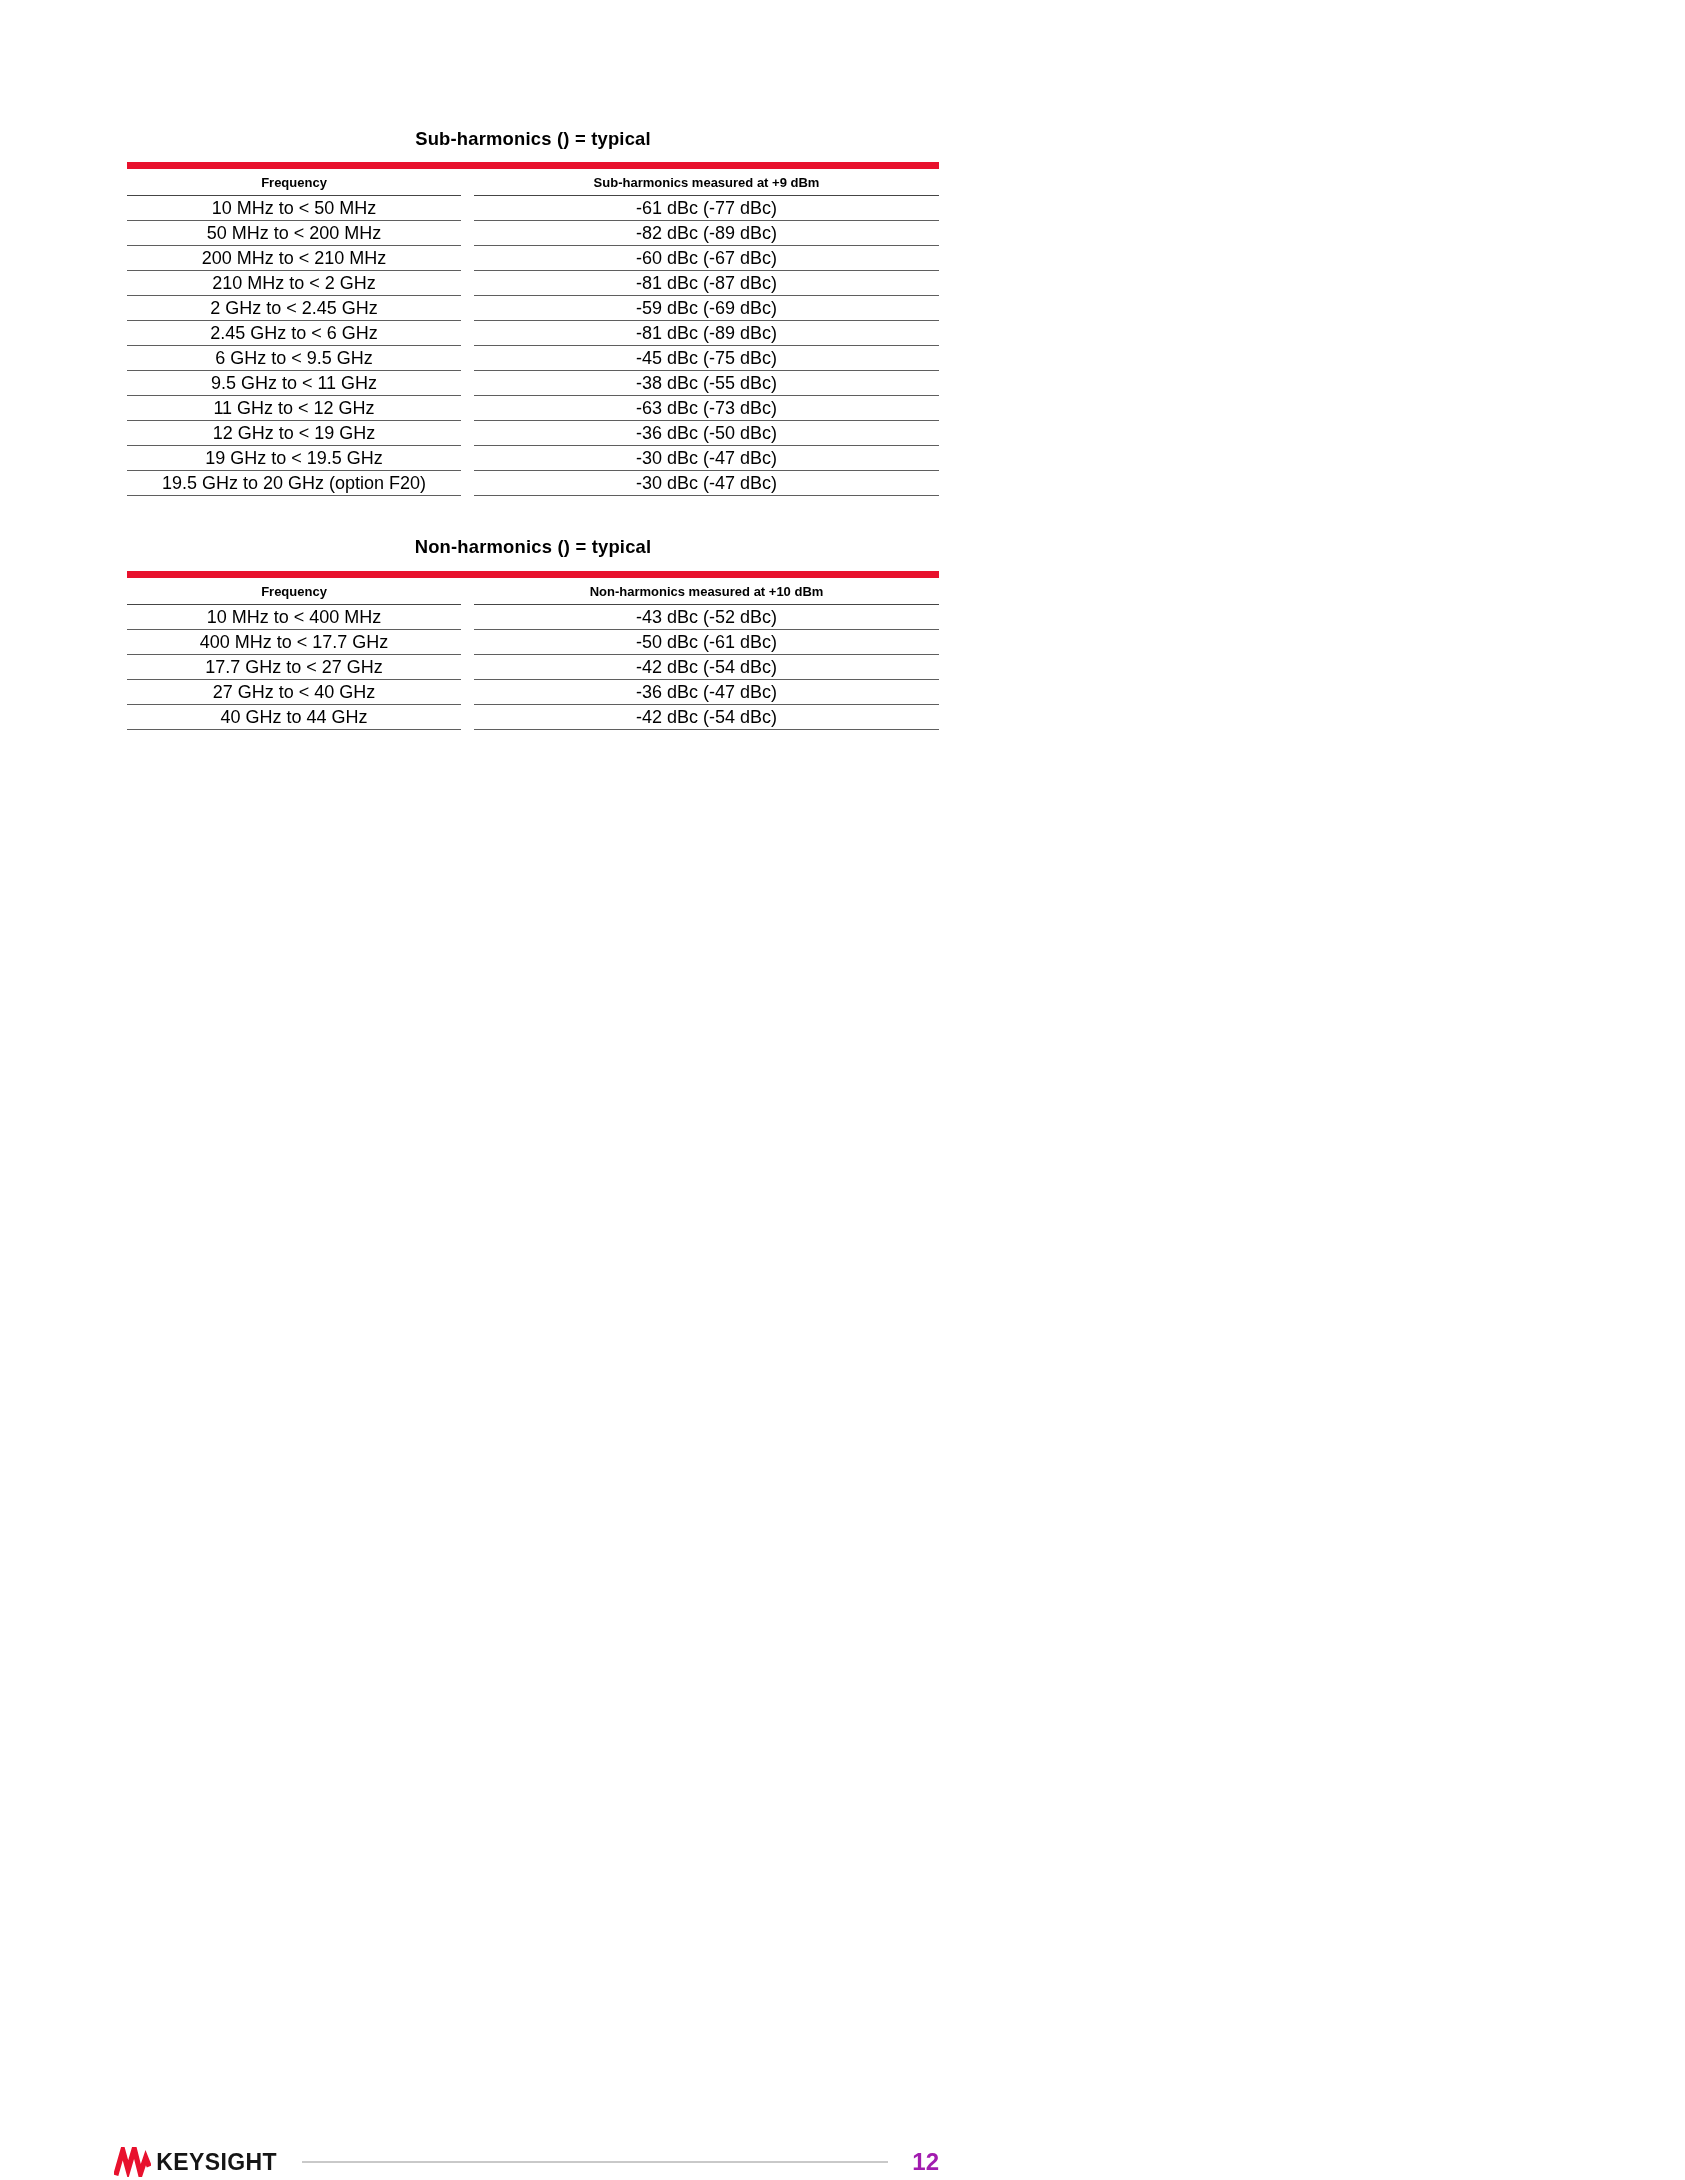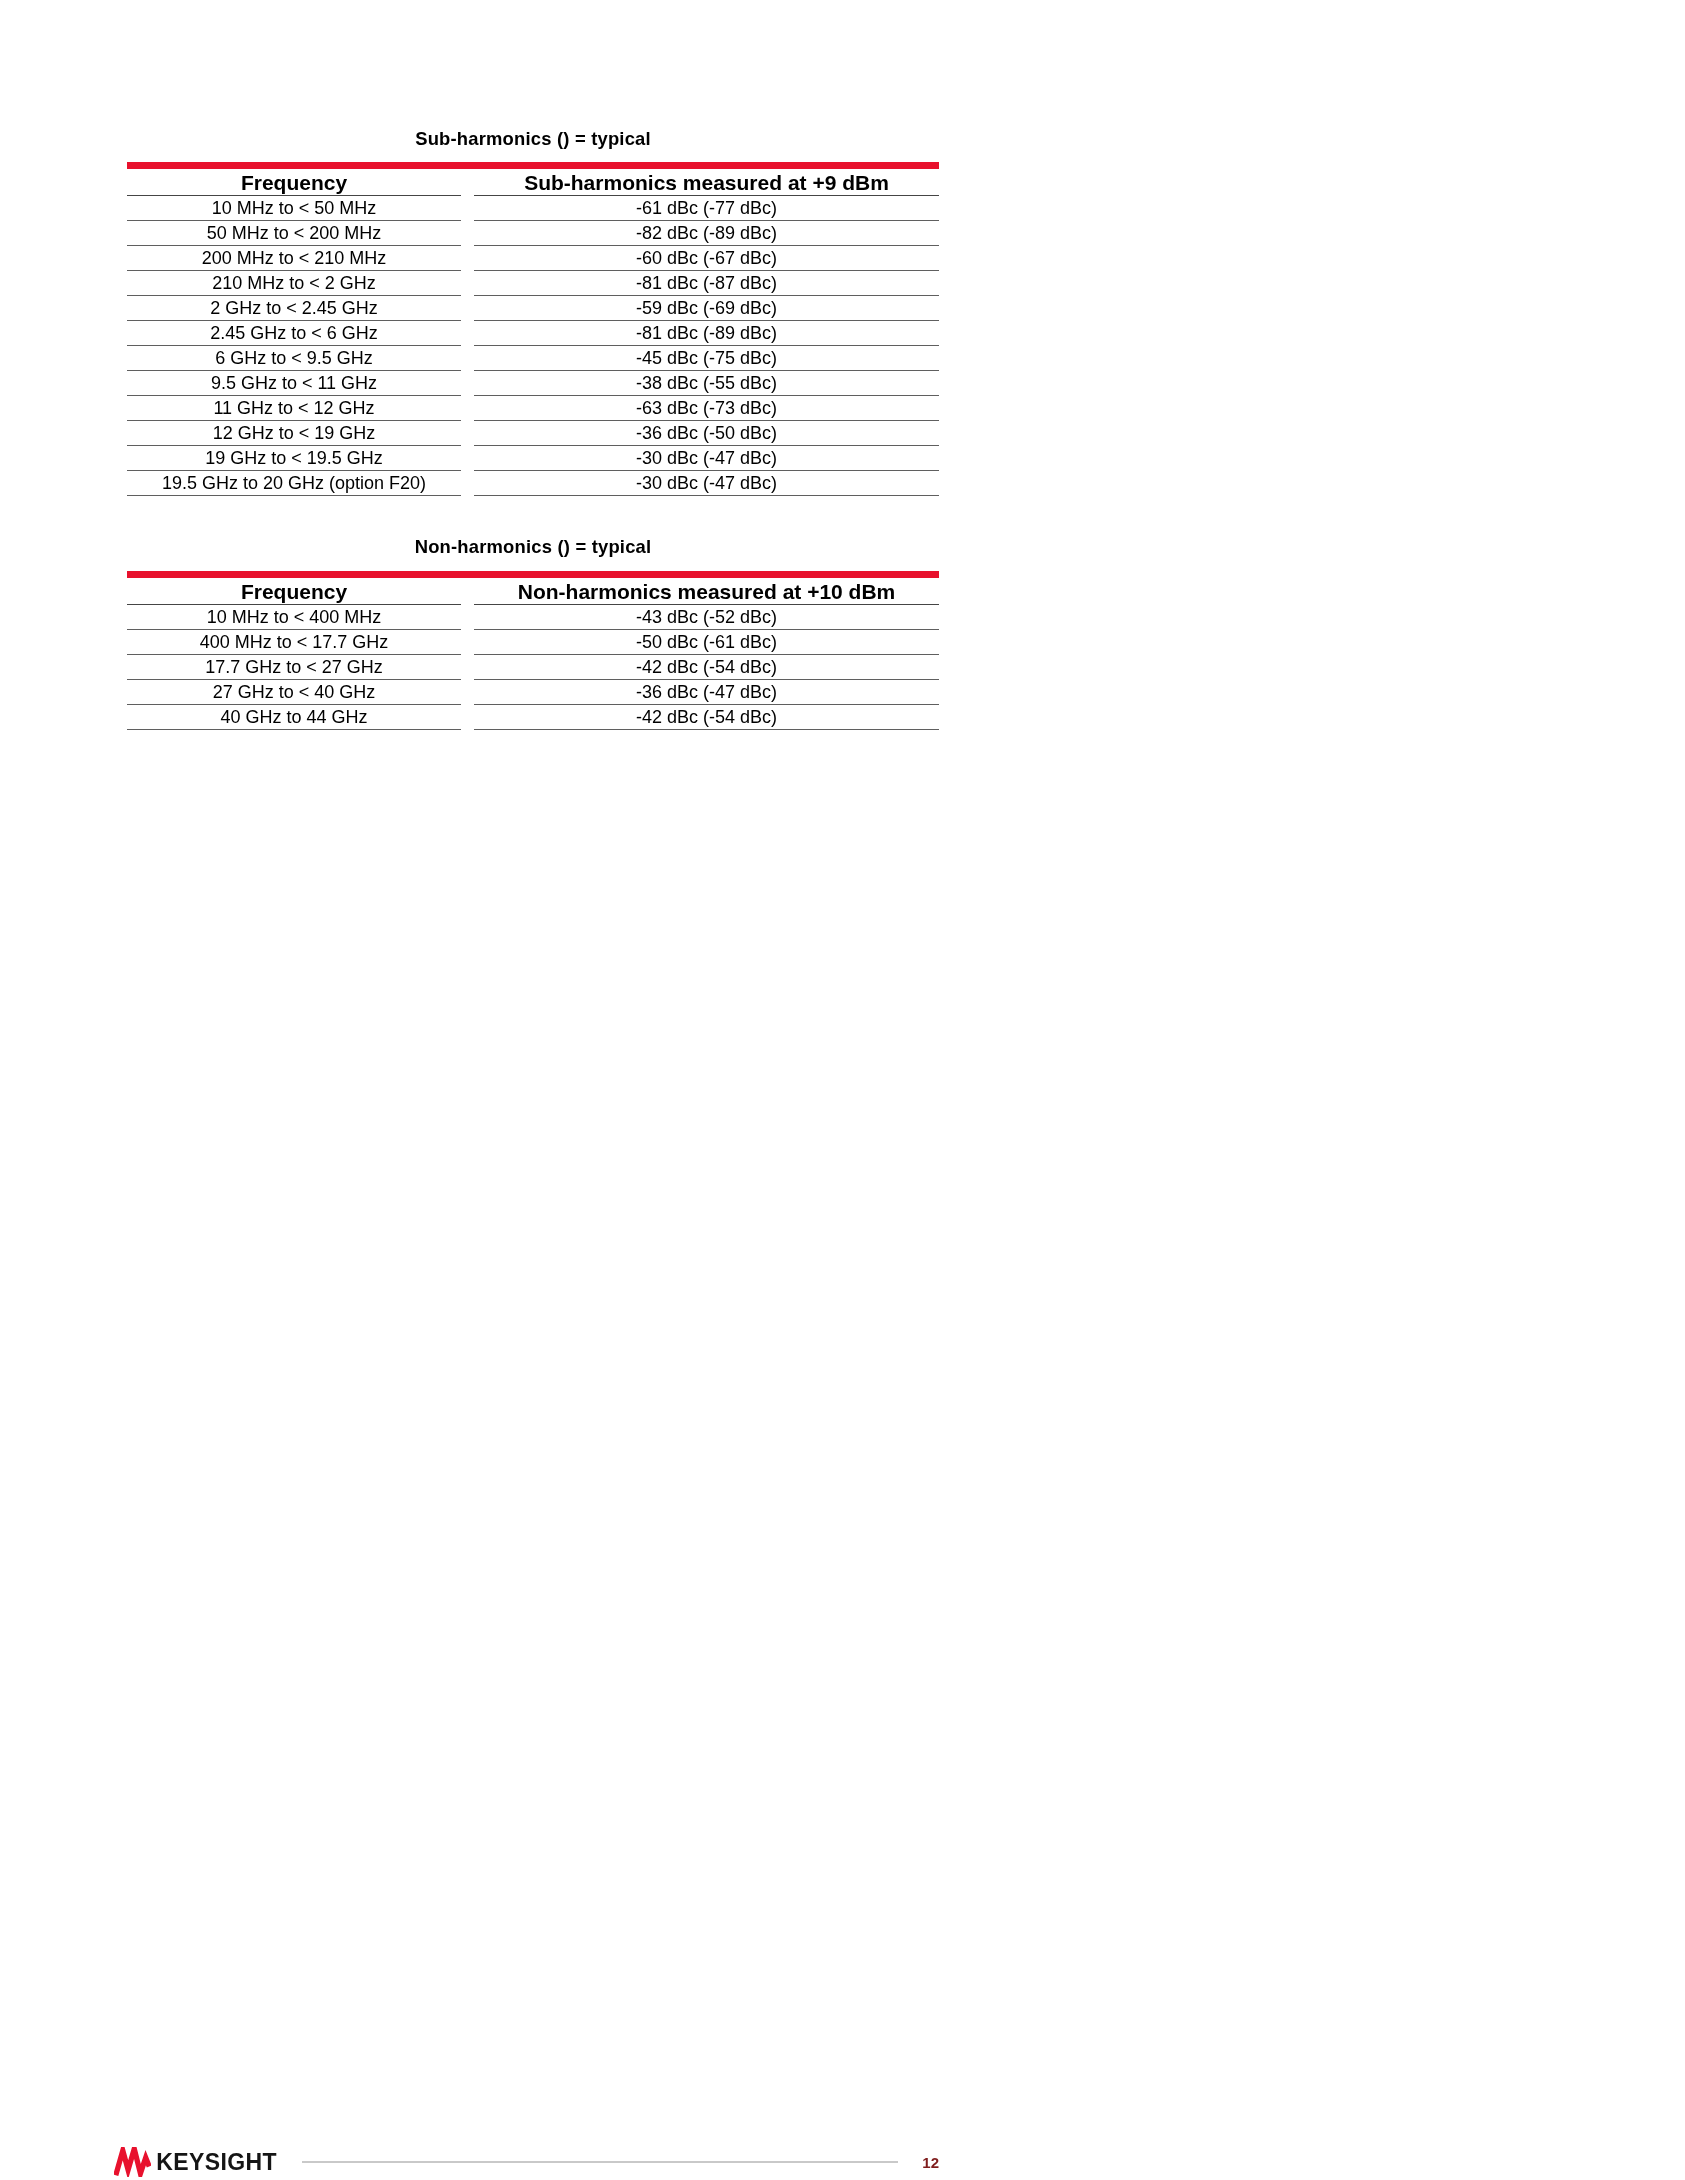--- a/index.html
+++ b/index.html
@@ -46,21 +46,21 @@
   .cell {
     padding: 0 6.1px;
     white-space: nowrap;
     overflow: hidden;
   }
   .c1 { width: 334px; flex: 0 0 334px; }
   .c2 { flex: 1; }
   .thead-row .cell {
     height: 27px;
     line-height: 27px;
-    font-size: 21px;
+    font-size: 13px;
     font-weight: bold;
     border-bottom: 1.8px solid var(--header-rule);
   }
   .trow .cell {
     height: 25px;
     line-height: 24.6px;
     font-size: 18px;
     border-bottom: 0.9px solid var(--row-rule);
   }
   .footer {
@@ -83,24 +83,24 @@
     font-weight: bold;
     letter-spacing: 0.4px;
     color: #151515;
   }
   .footer-line {
     flex: 1;
     height: 1.8px;
     background: var(--footer-rule);
   }
   .page-number {
-    font-size: 15px;
+    font-size: 24px;
     font-weight: bold;
     flex: 0 0 auto;
-    color: #7f1d1d;
+    color: #a21caf;
   }
 </style>
 </head>
 <body>
 
 <div class="content">
 
   <section class="table-section">
     <h2 class="table-title">Sub-harmonics () = typical</h2>
     <div class="redbar"></div>

